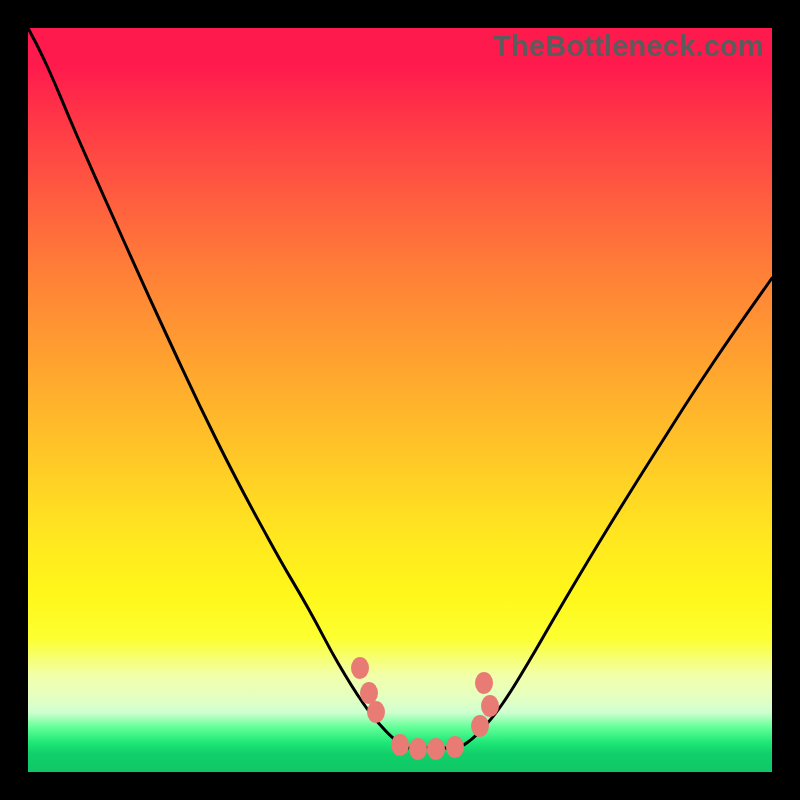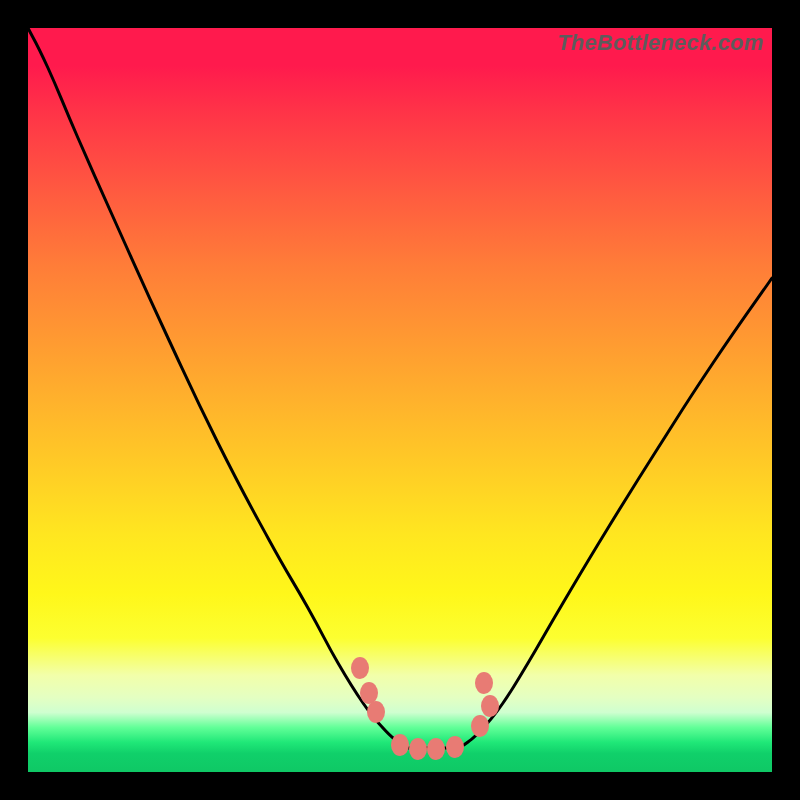--- a/index.html
+++ b/index.html
@@ -43,26 +43,25 @@
       #62ff98 94%,
       #20e878 96%,
       #10d06a 97.5%,
       #0fc865 100%
     );
   }
   .watermark {
     position: absolute;
     top: 2px;
     right: 8px;
-    font-size: 22px;
+    font-size: 29px;
     font-weight: 600;
     color: #5c5c5c;
     letter-spacing: 0.2px;
     user-select: none;
-    font-style: italic;
   }
   svg.curve {
     position: absolute;
     left: 0;
     top: 0;
     width: 744px;
     height: 744px;
     overflow: visible;
   }
 </style>

